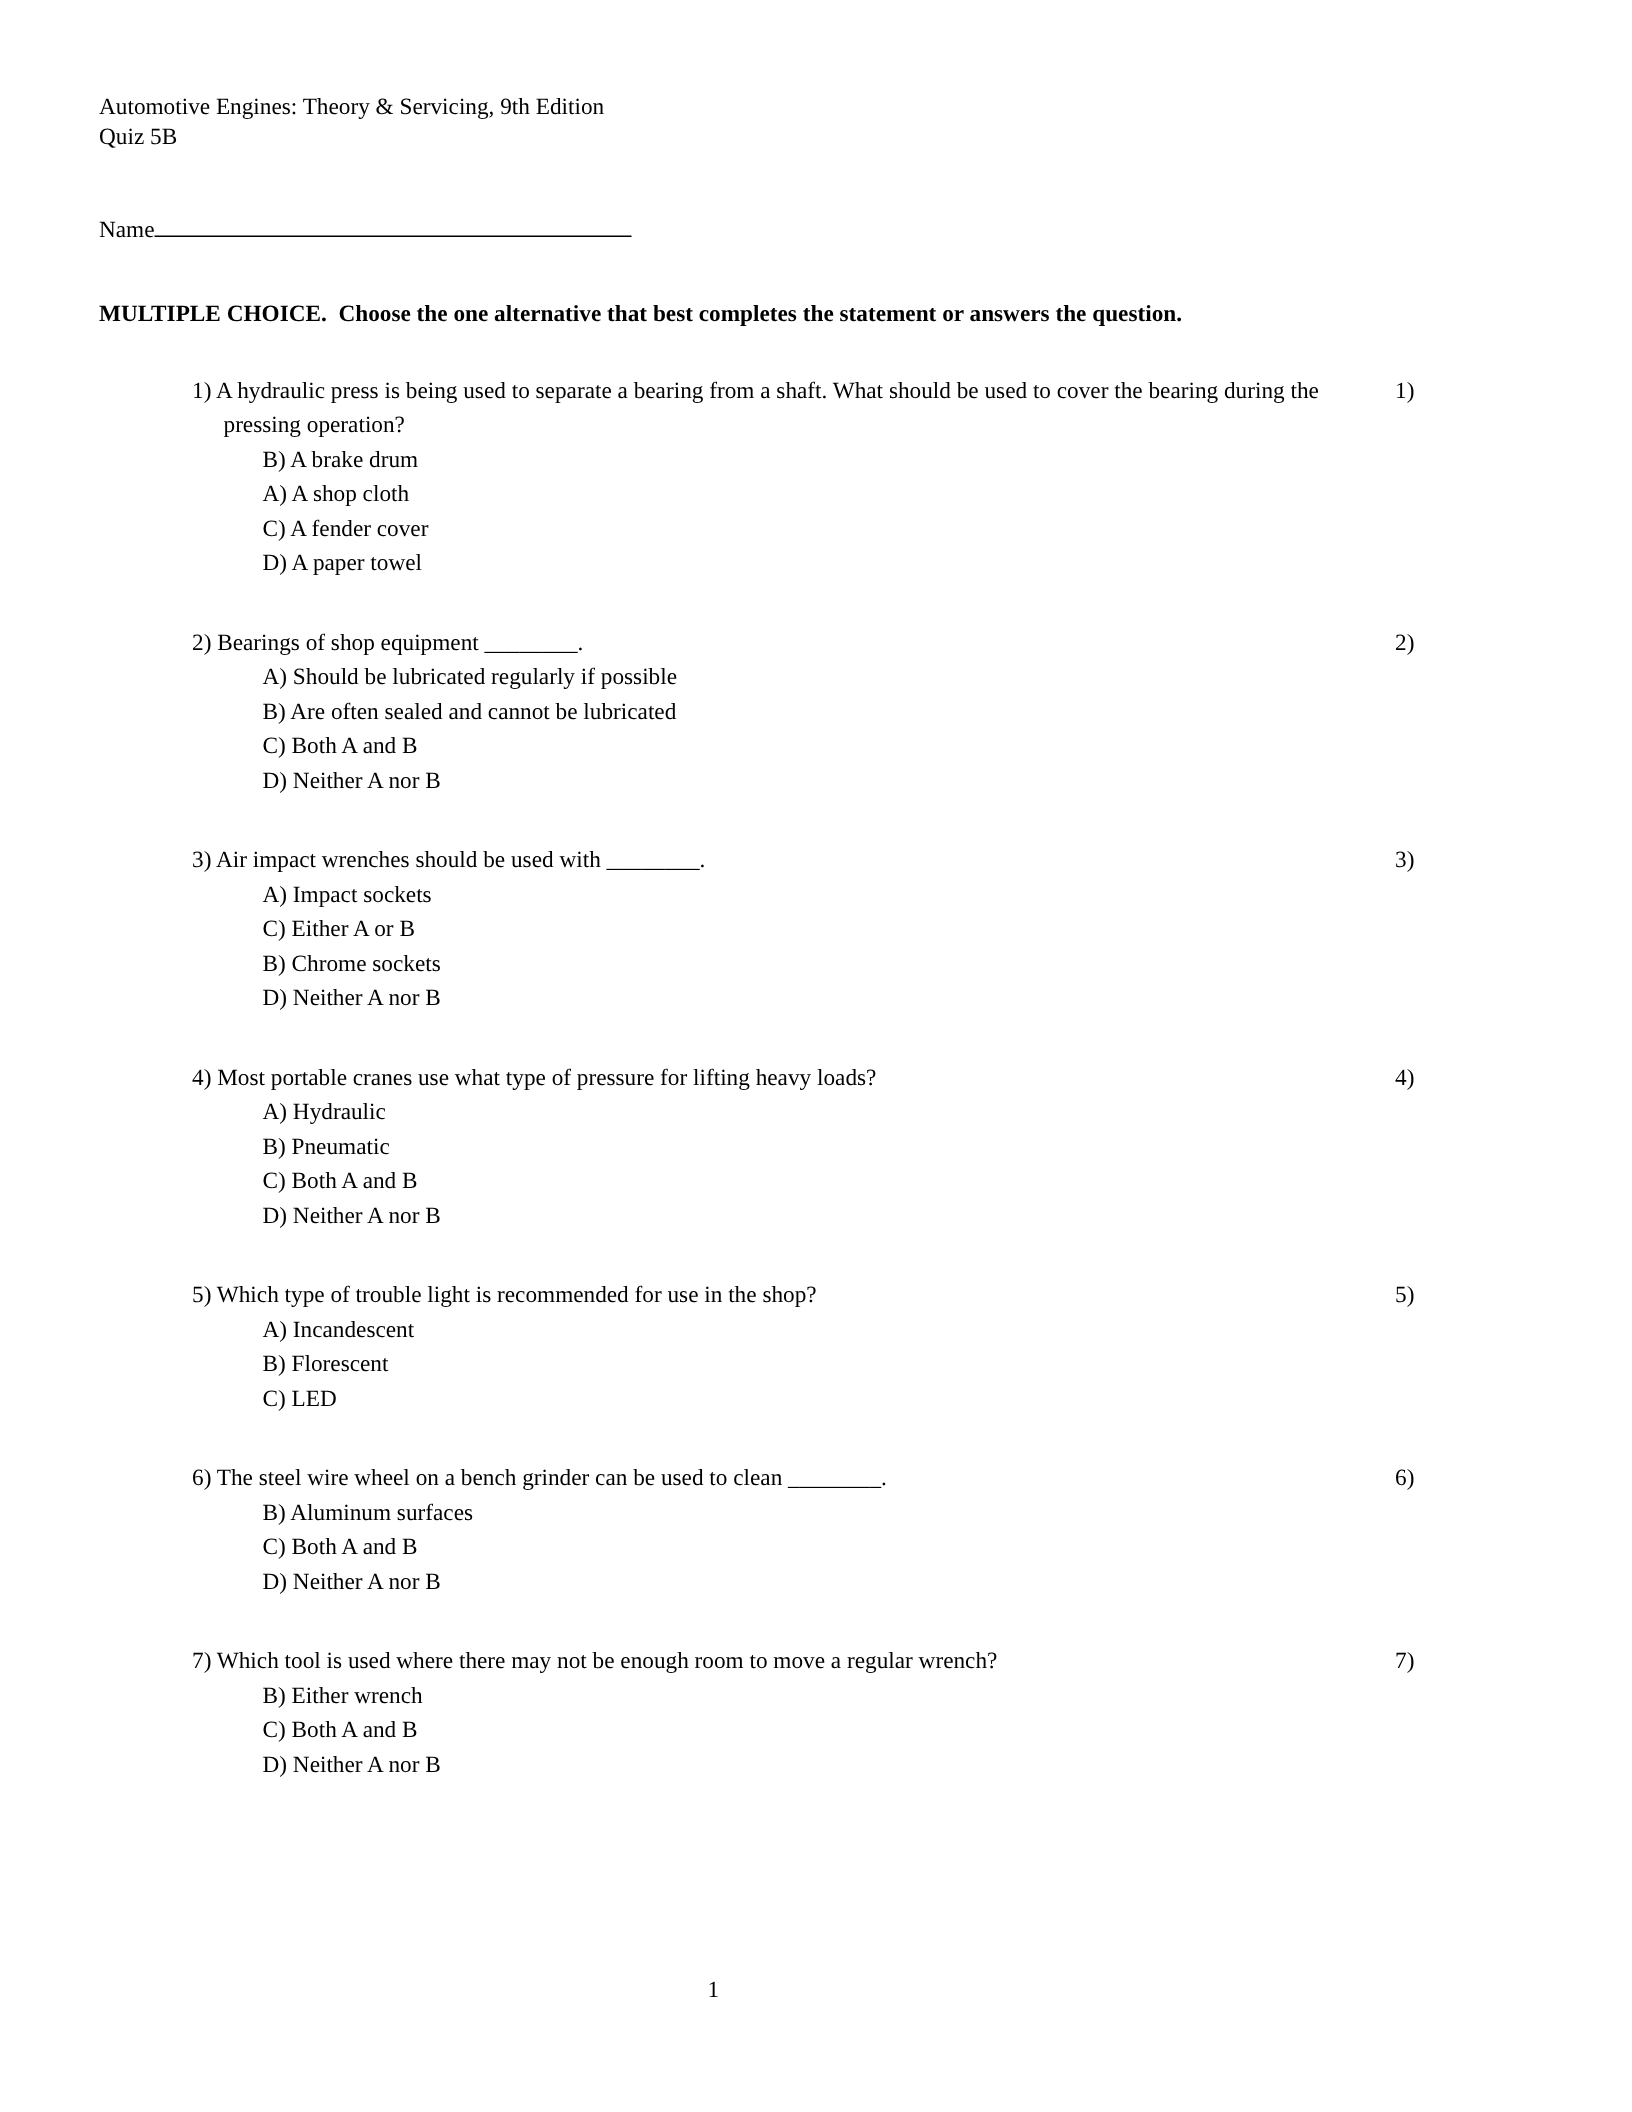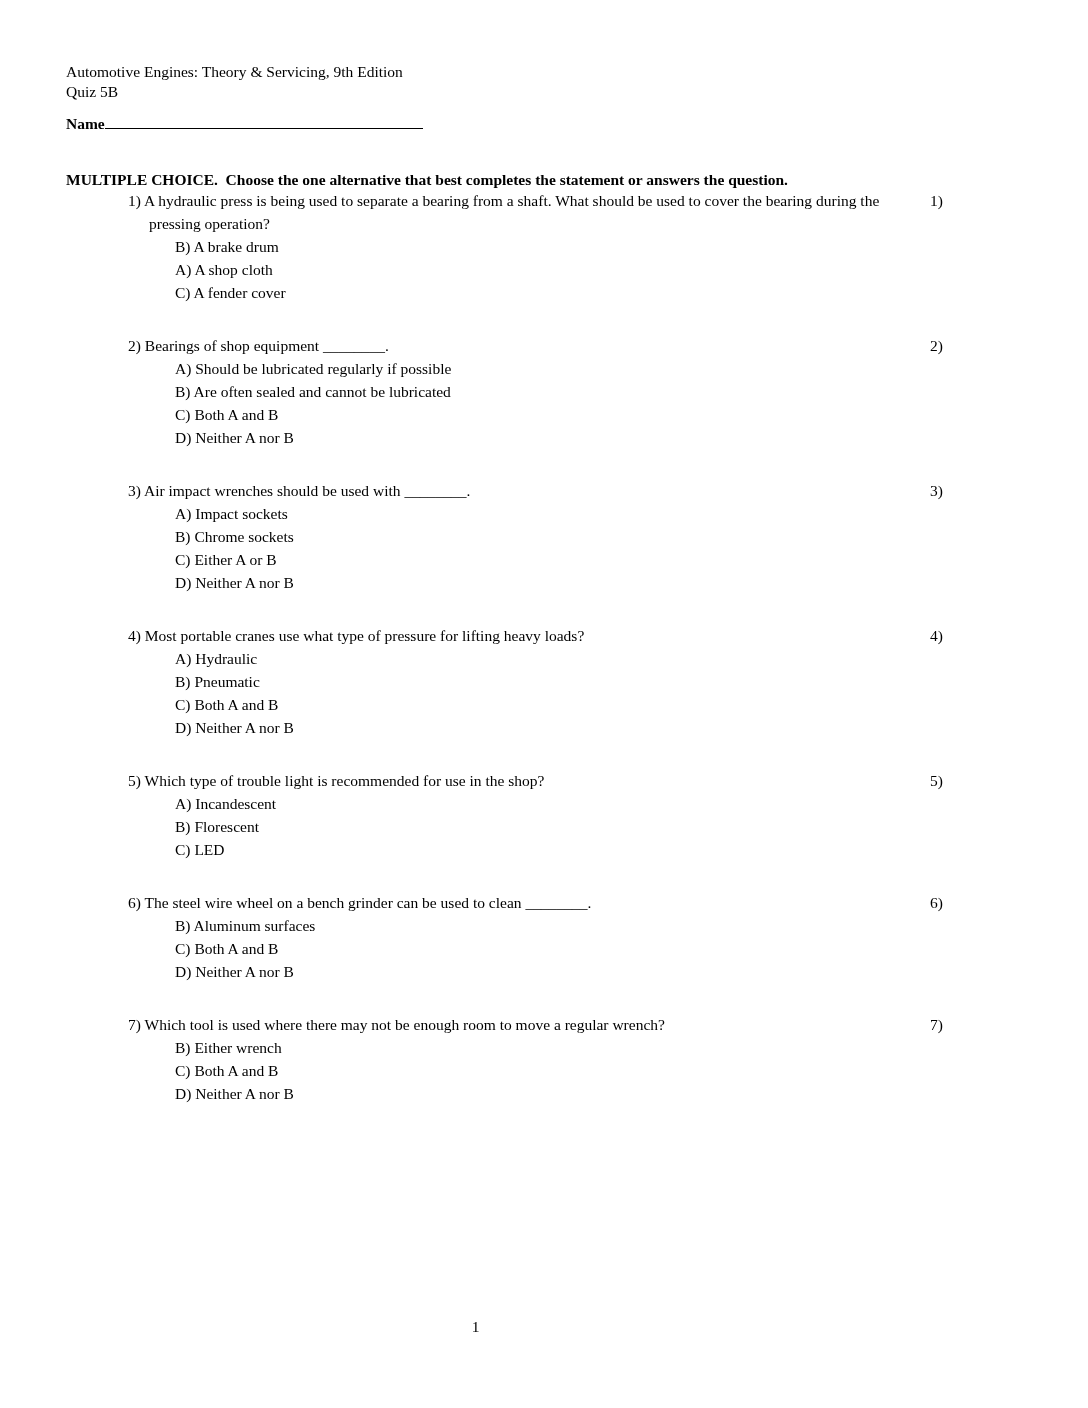--- a/index.html
+++ b/index.html
@@ -13,34 +13,34 @@
     font-size: 15.5px;
   }
   .page {
     position: relative;
     width: 951px;
     height: 1408px;
     padding: 62px 64px 0 66px;
     overflow: hidden;
   }
   .doc-header { line-height: 20px; }
-  .name-row { margin-top: 12px; font-weight: bold; }
+  .name-row { margin-top: 41px; }
   .name-underline {
     display: inline-block;
     width: 318px;
     height: 15px;
     border-bottom: 1px solid #000;
     vertical-align: baseline;
   }
   .instructions {
     margin-top: 38px;
     font-weight: bold;
     white-space: pre-wrap;
   }
-  .questions { }
+  .questions { margin-top: 30px; }
   .question {
     position: relative;
     margin-left: 62px;
     margin-bottom: 30px;
     line-height: 23px;
   }
   .q-text {
     max-width: 795px;
     padding-left: 21px;
     text-indent: -21px;
@@ -84,41 +84,42 @@
 
   <div class="instructions">MULTIPLE CHOICE.  Choose the one alternative that best completes the statement or answers the question.</div>
 
   <div class="questions">
   <div class="question">
     <div class="q-text"><span>1)</span> <span>A hydraulic press is being used to separate a bearing from a shaft. What should be used to cover the bearing during the pressing operation?</span></div>
     <div class="options">
           <div class="option">B) A brake drum</div>
           <div class="option">A) A shop cloth</div>
           <div class="option">C) A fender cover</div>
+          <div class="option">D) A paper towel</div>
         </div>
     <div class="answer-slot"><span>1)</span><span class="answer-blank"></span></div>
   </div>
 
   <div class="question">
     <div class="q-text"><span>2)</span> <span>Bearings of shop equipment ________.</span></div>
     <div class="options">
           <div class="option">A) Should be lubricated regularly if possible</div>
           <div class="option">B) Are often sealed and cannot be lubricated</div>
           <div class="option">C) Both A and B</div>
           <div class="option">D) Neither A nor B</div>
         </div>
     <div class="answer-slot"><span>2)</span><span class="answer-blank"></span></div>
   </div>
 
   <div class="question">
     <div class="q-text"><span>3)</span> <span>Air impact wrenches should be used with ________.</span></div>
     <div class="options">
           <div class="option">A) Impact sockets</div>
+          <div class="option">C) Either A or B</div>
           <div class="option">B) Chrome sockets</div>
-          <div class="option">C) Either A or B</div>
           <div class="option">D) Neither A nor B</div>
         </div>
     <div class="answer-slot"><span>3)</span><span class="answer-blank"></span></div>
   </div>
 
   <div class="question">
     <div class="q-text"><span>4)</span> <span>Most portable cranes use what type of pressure for lifting heavy loads?</span></div>
     <div class="options">
           <div class="option">A) Hydraulic</div>
           <div class="option">B) Pneumatic</div>

